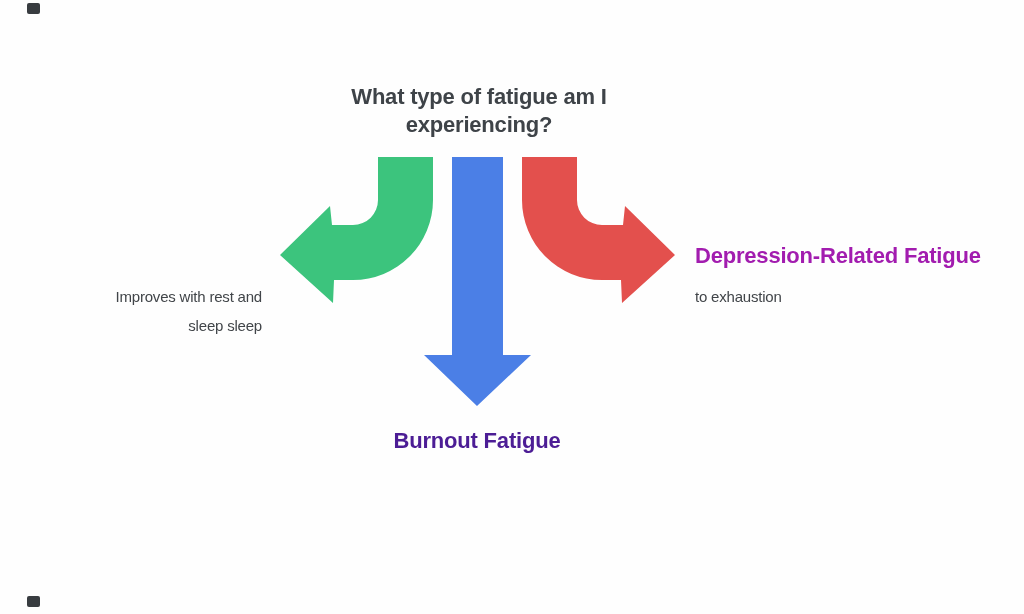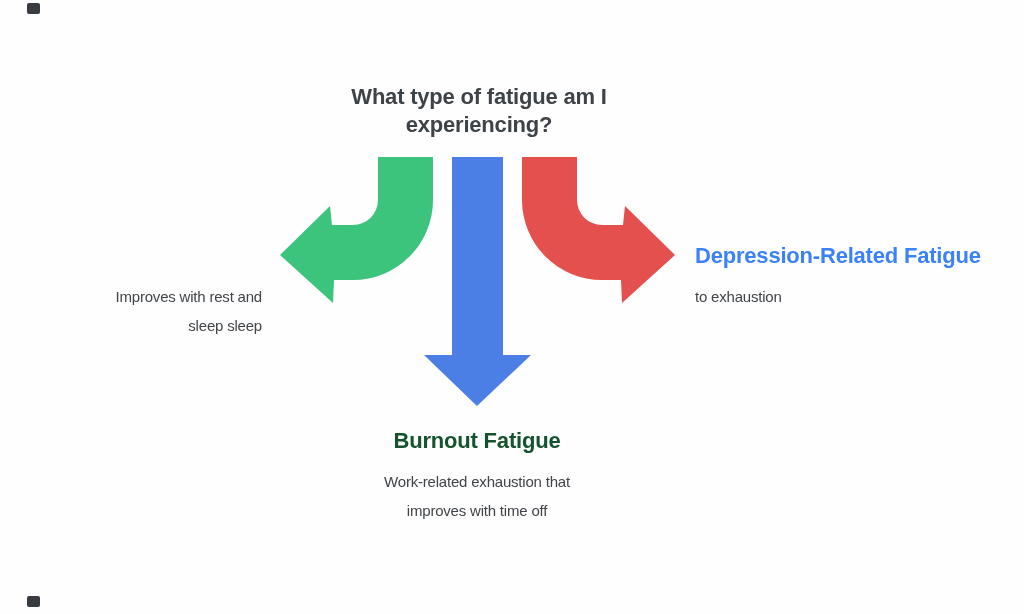--- a/index.html
+++ b/index.html
@@ -41,22 +41,22 @@
     letter-spacing: -0.2px;
   }
   .branch-desc {
     font-size: 15px;
     font-weight: 400;
     line-height: 28.5px;
     letter-spacing: -0.2px;
     color: #414549;
   }
   .label-green { color: #3cc47d; }
-  .label-blue  { color: #14532d; }
-  .label-red   { color: #3b82f6; }
+  .label-blue  { color: #4c1d95; }
+  .label-red   { color: #a21caf; }
 
   .left-block {
     position: absolute;
     left: 12px;
     width: 250px;
     text-align: right;
   }
   .left-block.heading { top: 242px; }
   .left-block.body    { top: 283px; }
 
@@ -113,18 +113,14 @@
     <div>Improves with rest and</div>
     <div>sleep sleep</div>
   </div>
 
   <div class="right-block heading branch-label label-red">Depression-Related Fatigue</div>
   <div class="right-block body branch-desc">
     <div>to exhaustion</div>
   </div>
 
   <div class="bottom-block heading branch-label label-blue">Burnout Fatigue</div>
-  <div class="bottom-block body branch-desc">
-    <div>Work-related exhaustion that</div>
-    <div>improves with time off</div>
-  </div>
 
 </div>
 
 </body></html>

